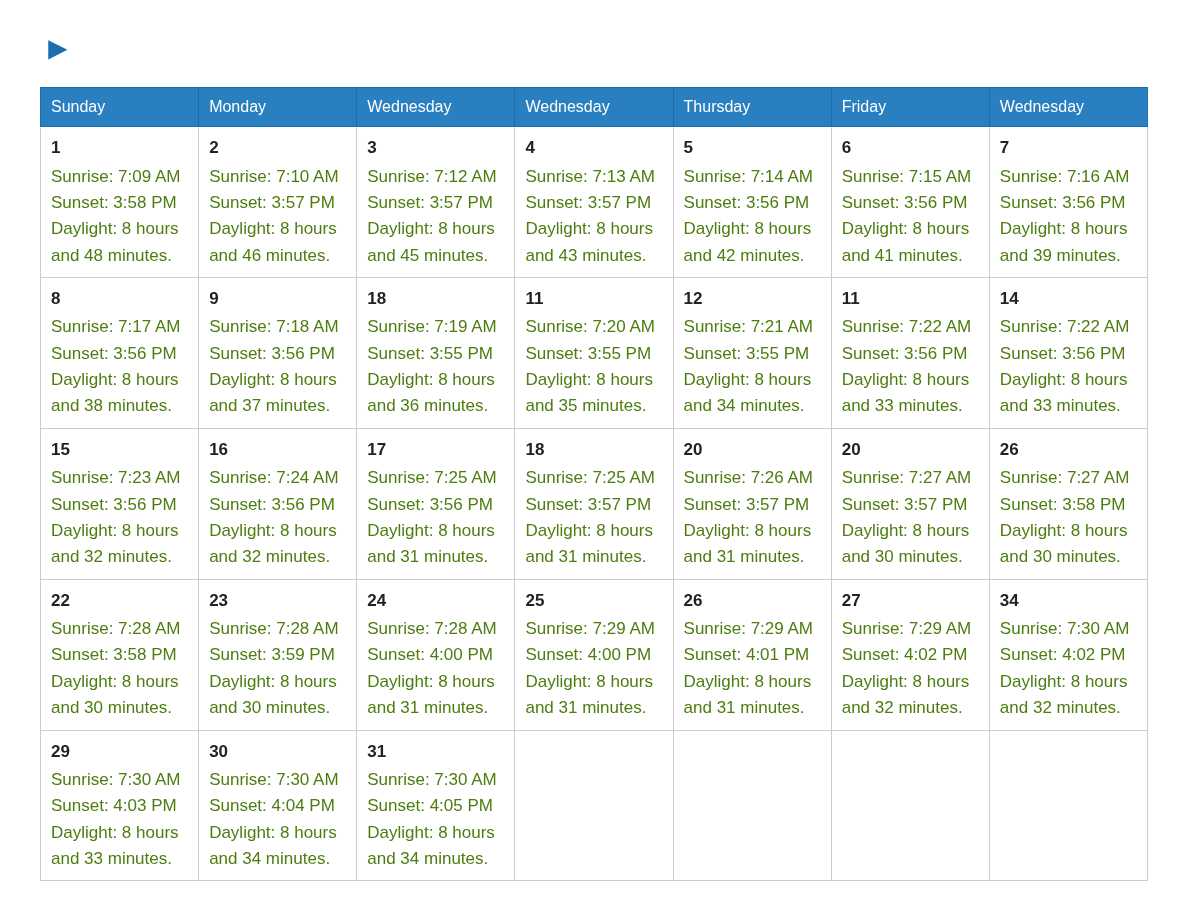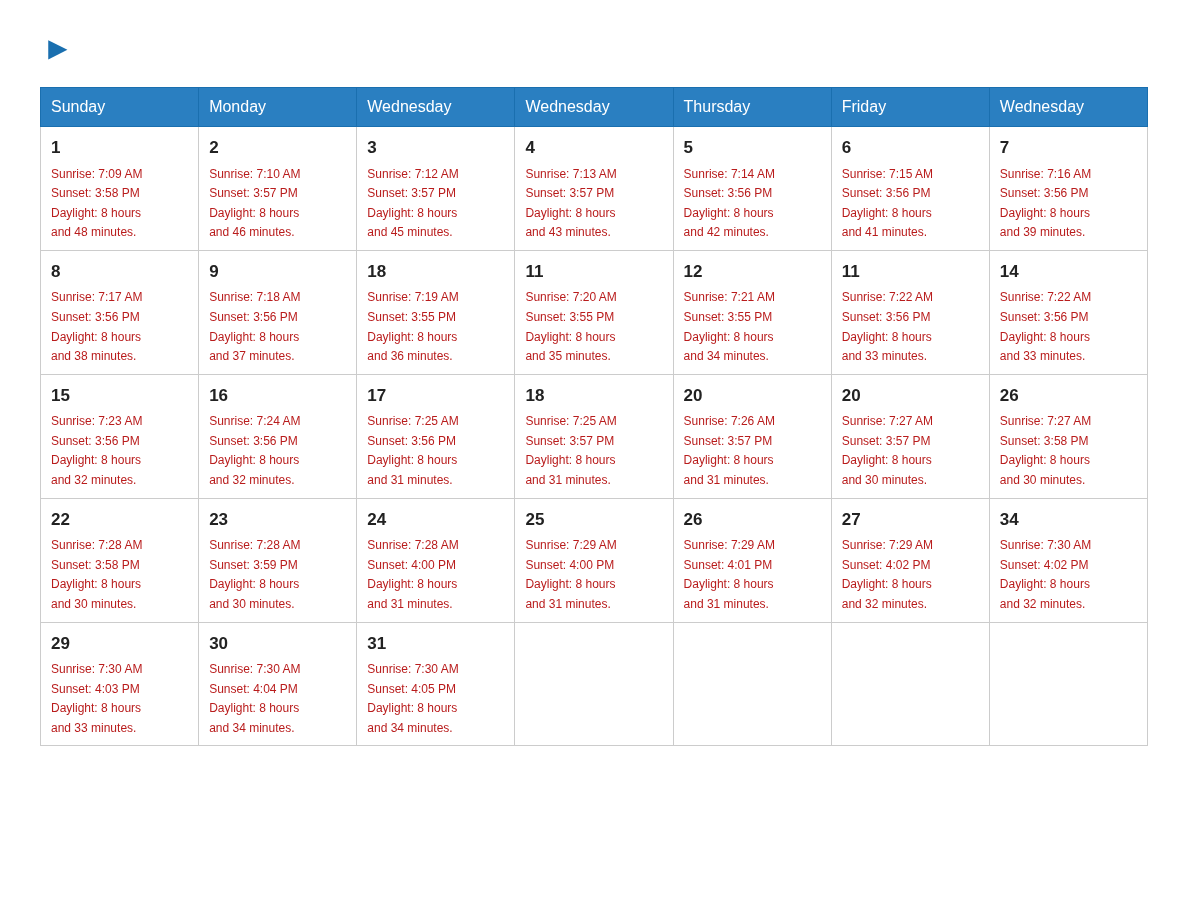--- a/index.html
+++ b/index.html
@@ -81,22 +81,22 @@
       line-height: 1.5;
     }
     .day-number {
       font-size: 17px;
       font-weight: bold;
       color: #222;
       display: block;
       margin-bottom: 3px;
     }
     .day-info {
-      font-size: 12px;
-      color: #b91c1c;
+      font-size: 17px;
+      color: #4d7c0f;
       line-height: 1.55;
     }
     .empty-cell {
       background: #fff;
     }
     tr:last-child td {
       height: 120px;
       border-radius: 23px;
     }
   </style>

